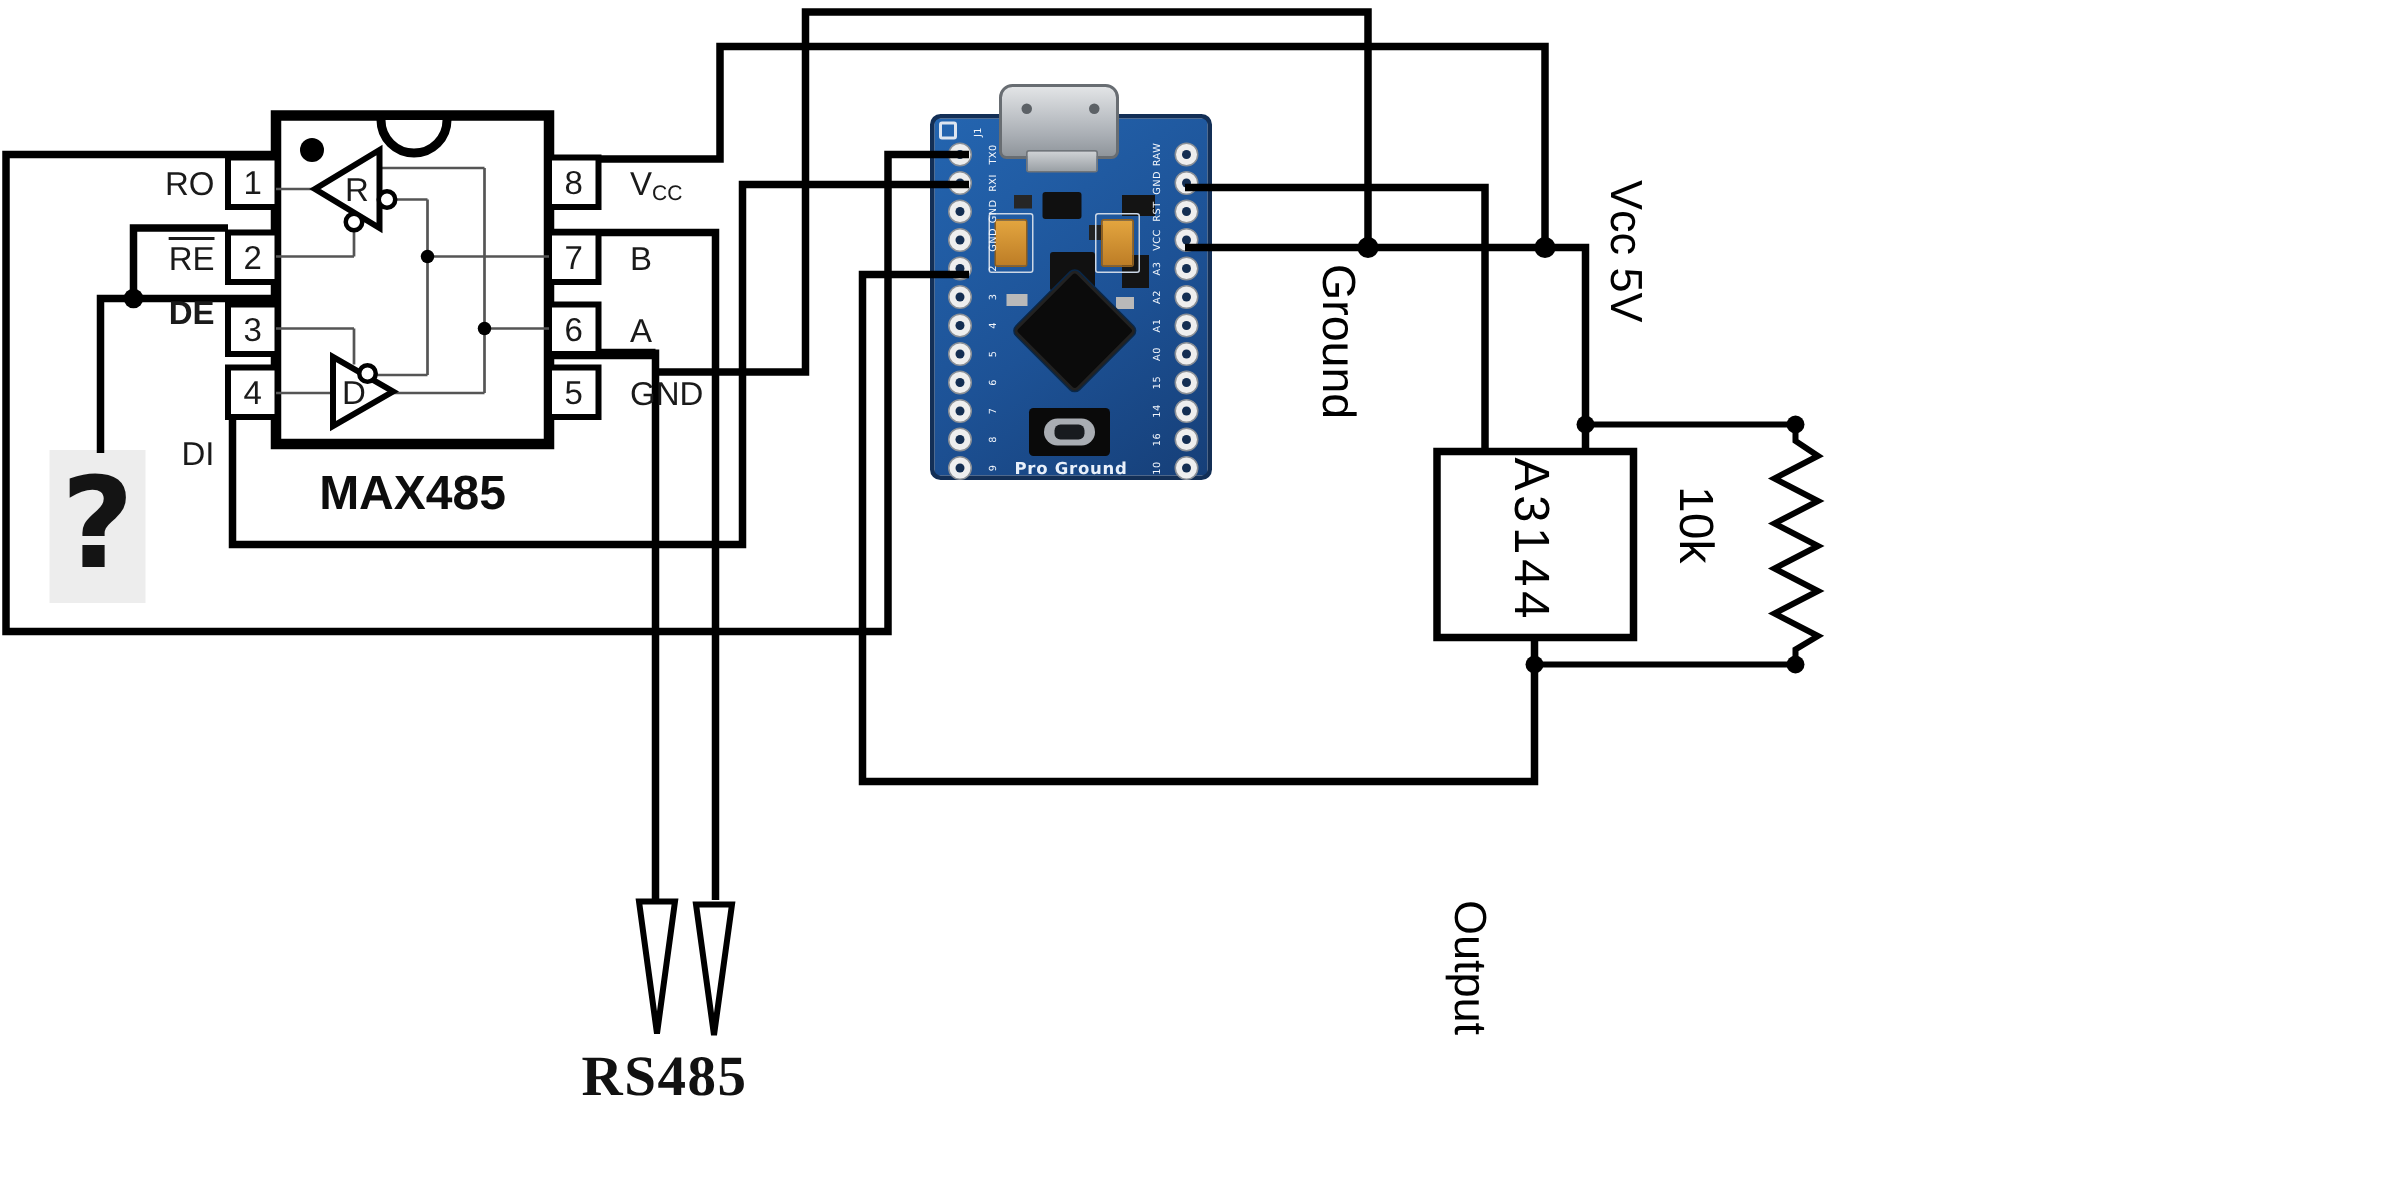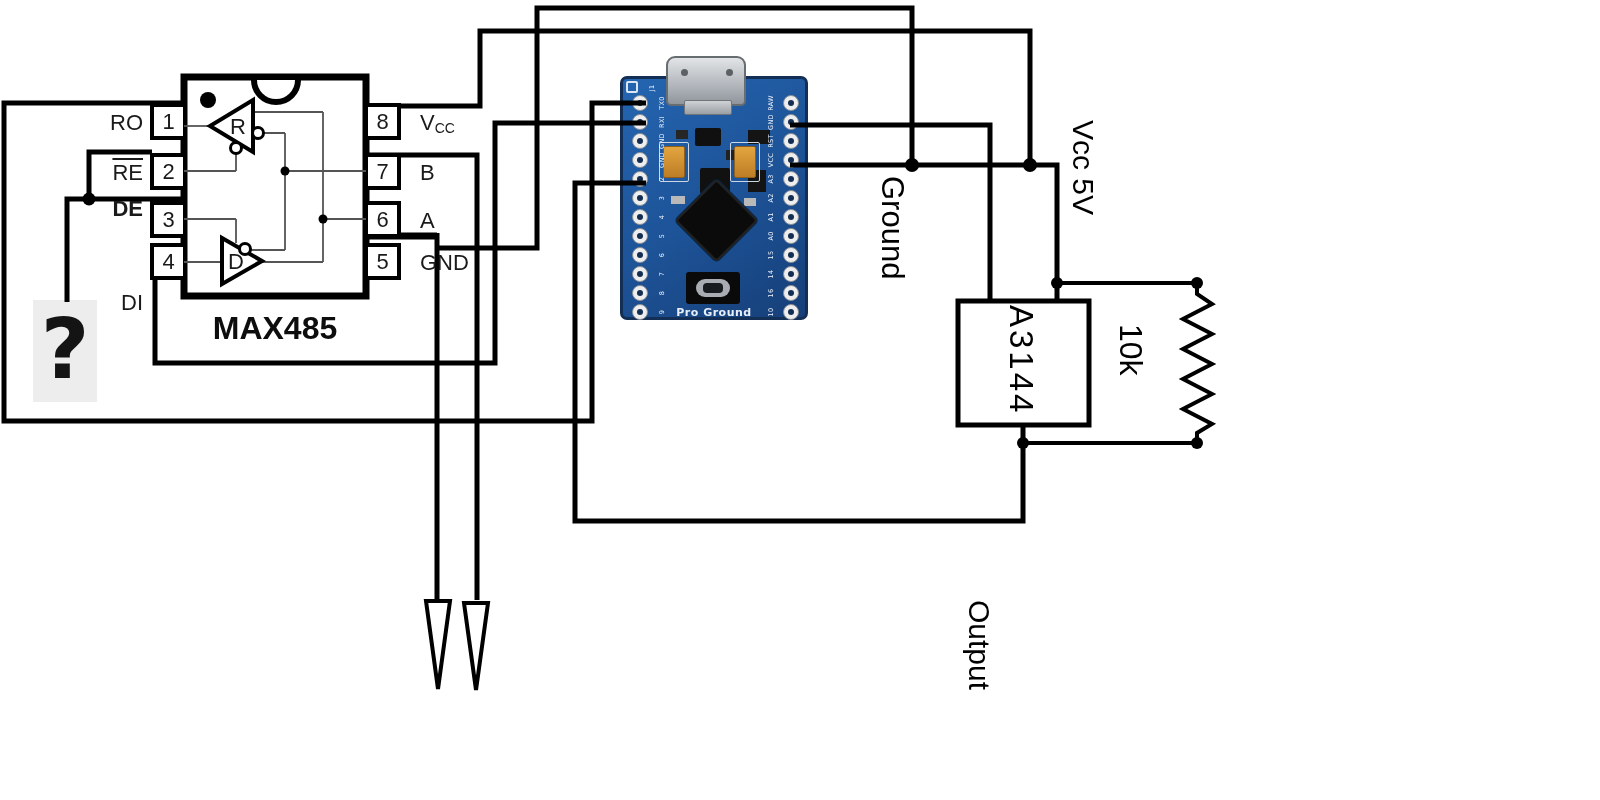--- a/index.html
+++ b/index.html
@@ -297,19 +297,20 @@
   <div class="pinlbl" style="left:420px;top:250px;">GND</div>
 
   <div class="tri-lbl" style="left:230px;top:114px;">R</div>
   <div class="tri-lbl" style="left:228px;top:249px;">D</div>
 
   <div id="max485-title">MAX485</div>
 
   <div id="q-box">
     <div id="q-mark">?</div>
   </div>
+  <div id="rs485-label">RS485</div>
   <div class="vtext" style="left:874px;top:176px;font-size:31px;">Ground</div>
   <div class="vtext" style="left:1066px;top:120px;font-size:30px;">Vcc 5V</div>
   <div class="vtext" style="left:962px;top:600px;font-size:30px;">Output</div>
   <div class="vtext" style="left:1002px;top:305px;font-size:33px;letter-spacing:3px;">A3144</div>
   <div class="vtext" style="left:1112px;top:324px;font-size:32px;">10k</div>
 
 </div>
 
 </body></html>

